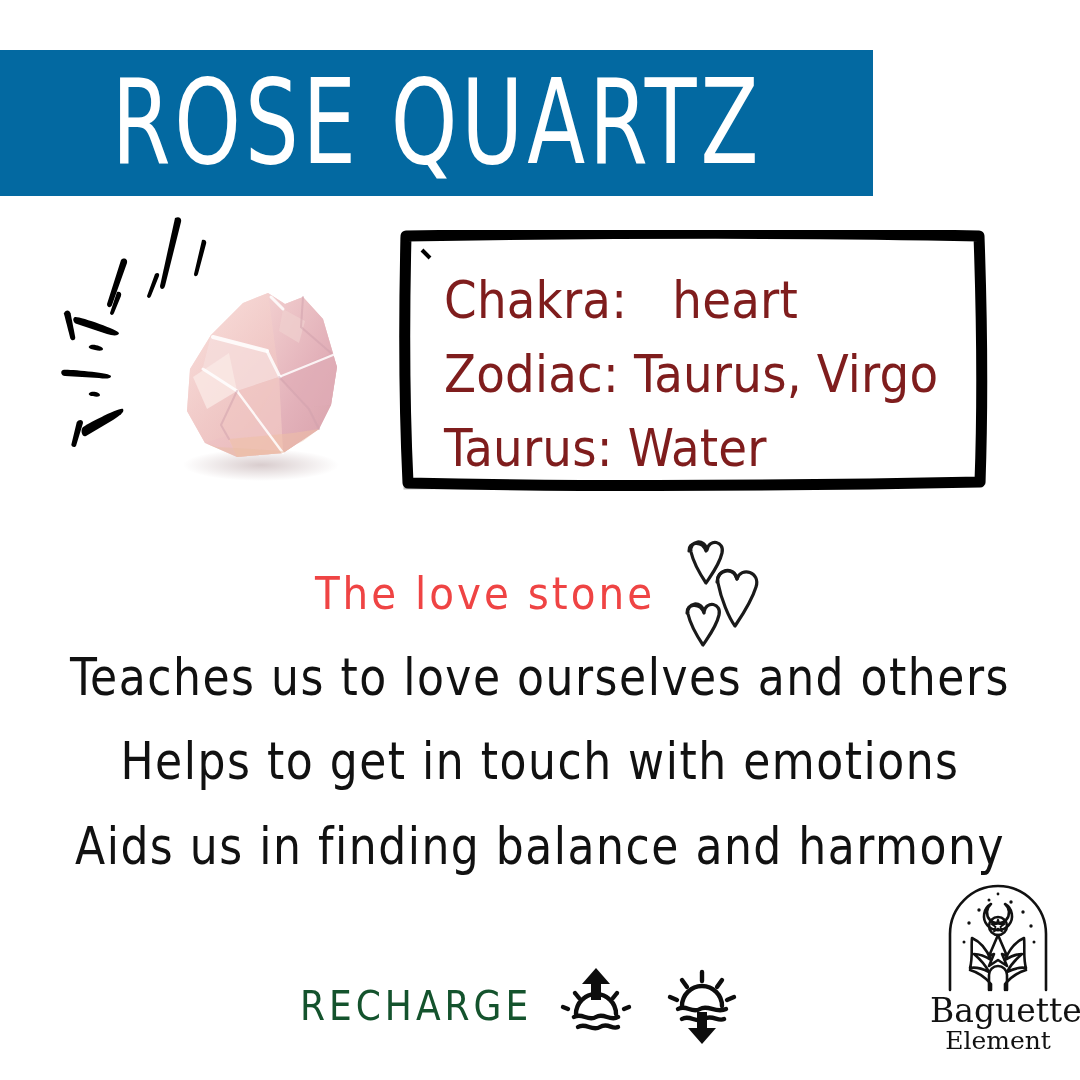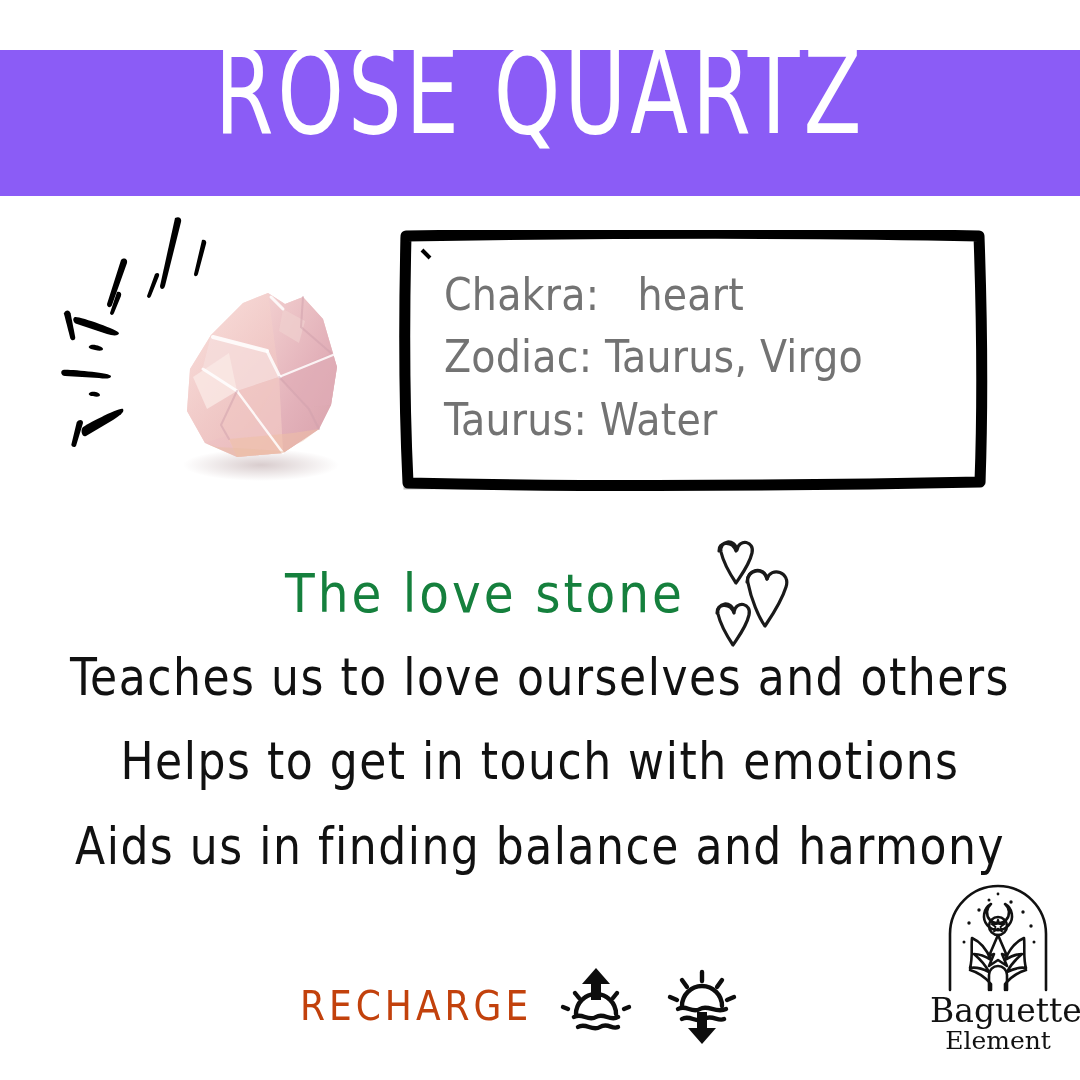--- a/index.html
+++ b/index.html
@@ -7,23 +7,23 @@
     width:1080px;height:1080px;
     background:#ffffff;
     font-family:"DejaVu Sans", sans-serif;
     overflow:hidden;
     position:relative;
   }
   .card{position:absolute;inset:0;background:#fff;}
 
   
   .header-band{
-    position:absolute;left:0;top:50px;width:1080px;height:146px;
-    background:#8b5cf6;
-    display:flex;justify-content:center;
+    position:absolute;left:0;top:50px;width:873px;height:146px;
+    background:#0369a1;
+    display:flex;align-items:center;justify-content:center;
   }
   .header-title{
     color:#ffffff;
     font-family:"DejaVu Sans Condensed","Liberation Sans", sans-serif;
     font-size:96px;
     font-weight:400;
     letter-spacing:4px;
     line-height:1;
     white-space:nowrap;
     transform:scaleY(1.22) scaleX(0.98);
@@ -36,32 +36,32 @@
 
   
   .info-box{position:absolute;left:396px;top:230px;width:592px;height:262px;}
   .info-frame{position:absolute;left:0;top:0;width:592px;height:262px;}
   .info-rows{
     position:absolute;left:48px;top:34px;width:530px;height:200px;
     display:flex;flex-direction:column;justify-content:flex-start;
   }
   .info-row{
     font-family:"DejaVu Sans Condensed","Liberation Sans", sans-serif;
-    font-size:44px;color:#737373;white-space:pre;line-height:1.42;
+    font-size:52px;color:#7f1d1d;white-space:pre;line-height:1.42;
     letter-spacing:.2px;
   }
 
   
   .tagline-wrap{
     position:absolute;left:0;top:548px;width:1080px;height:90px;
     display:flex;align-items:center;justify-content:center;
   }
   .tagline{
     font-family:"DejaVu Sans Condensed","Liberation Sans", sans-serif;
-    font-size:54px;color:#15803d;letter-spacing:3px;white-space:nowrap;
+    font-size:45px;color:#ef4444;letter-spacing:3px;white-space:nowrap;
   }
   .hearts-svg{width:96px;height:112px;margin-left:14px;margin-top:-2px;}
 
   
   .body-lines{
     position:absolute;left:0;top:636px;width:1080px;
     display:flex;flex-direction:column;align-items:center;justify-content:flex-end;
   }
   .body-line{
     font-family:"DejaVu Sans Condensed","Liberation Sans", sans-serif;
@@ -70,21 +70,21 @@
     transform:scaleY(1.06);
   }
 
   
   .recharge-row{
     position:absolute;left:300px;top:968px;height:76px;
     display:flex;align-items:center;gap:22px;
   }
   .recharge-label{
     font-family:"DejaVu Sans Condensed","Liberation Sans", sans-serif;
-    font-size:40px;color:#c2410c;letter-spacing:4px;white-space:nowrap;
+    font-size:40px;color:#14532d;letter-spacing:4px;white-space:nowrap;
   }
   .recharge-icon{width:84px;height:84px;}
 
   
   .brand{position:absolute;left:930px;top:876px;width:136px;height:186px;}
   .brand-mark{width:118px;height:118px;display:block;margin:0 auto;}
   .brand-name{
     text-align:center;
     font-family:"DejaVu Serif","Liberation Serif", serif;
     color:#111;line-height:1.04;

